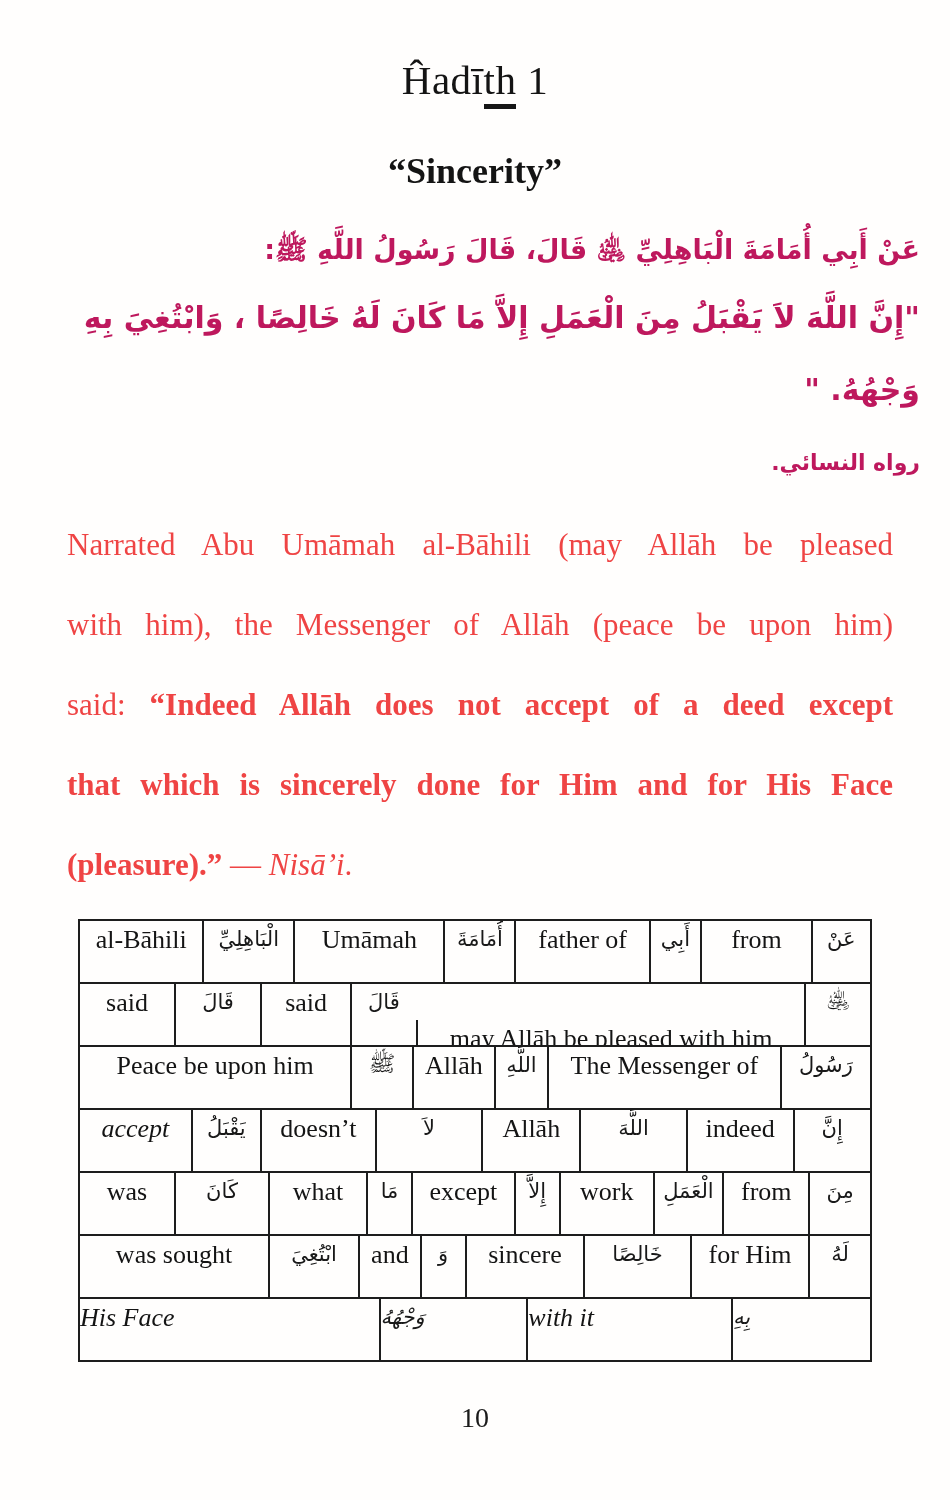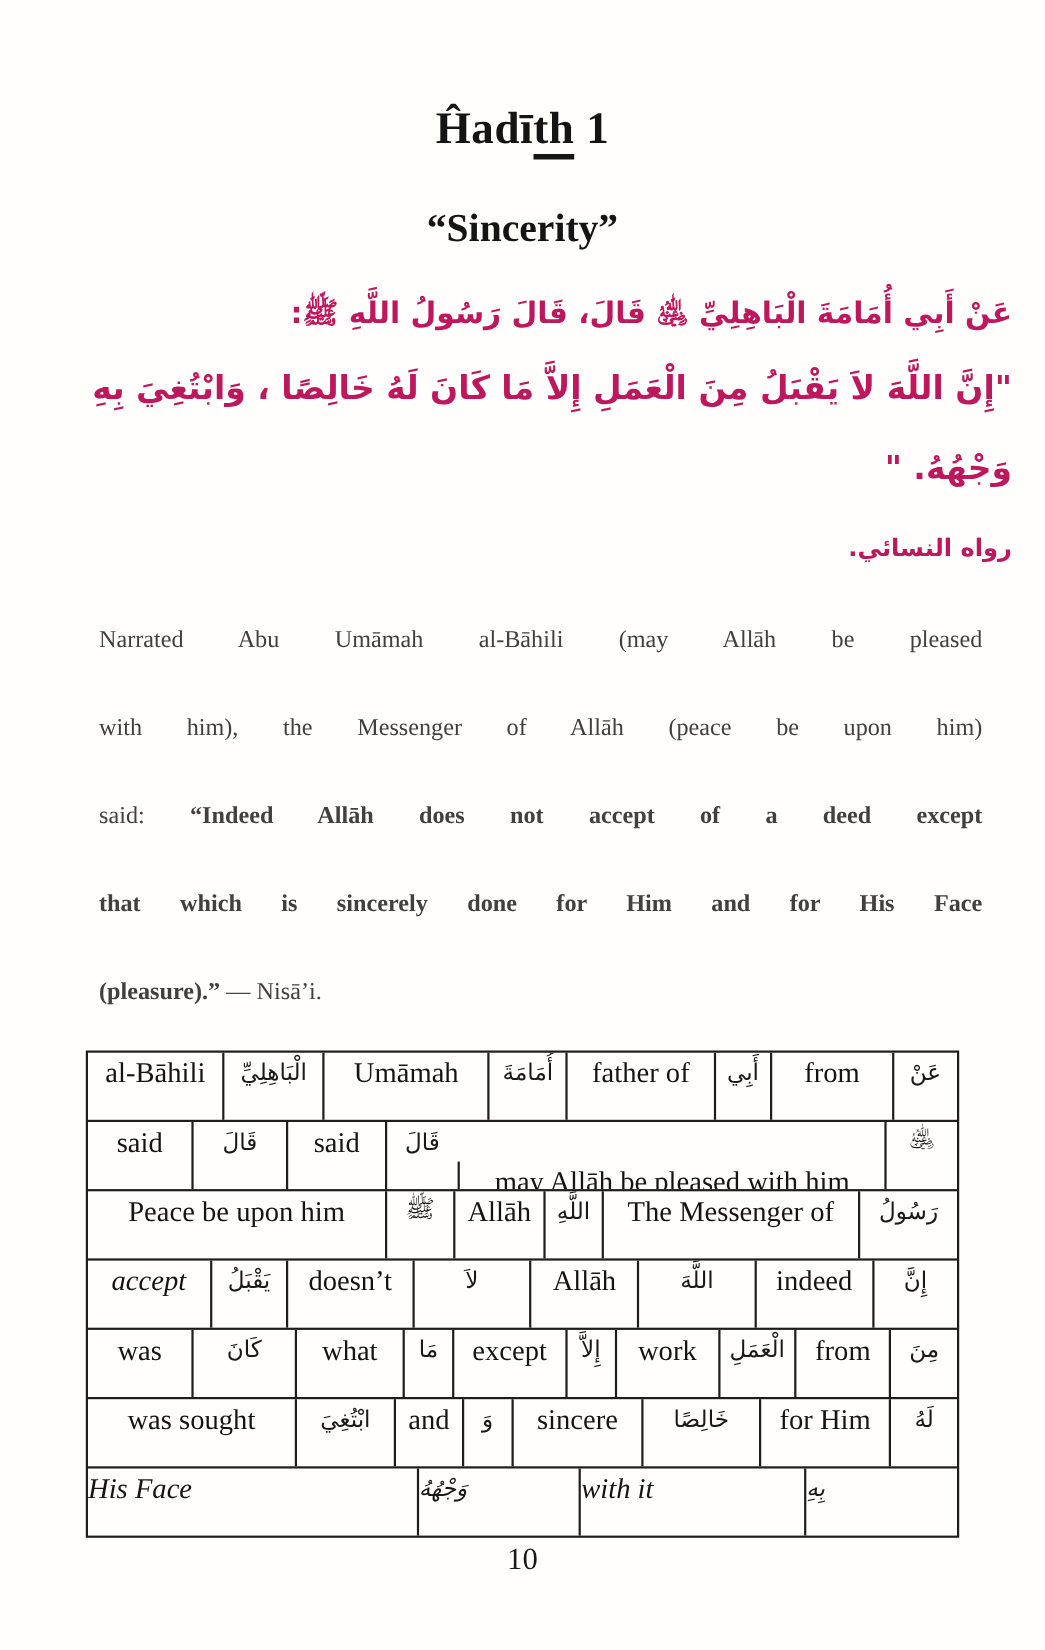--- a/index.html
+++ b/index.html
@@ -6,22 +6,22 @@
   body{
     width:950px;height:1500px;
     background:#ffffff;color:#141414;
     font-family:"Liberation Serif", serif;
     overflow:hidden;
   }
   .page{position:relative;width:950px;height:1500px;background:#fffefd;}
 
   
   .title{
-    margin:0;padding-top:92px;
-    text-align:center;font-size:41px;font-weight:bold;
+    margin:0;padding-top:56px;
+    text-align:center;font-size:41px;font-weight:normal;
     letter-spacing:0.5px;
   }
   .title .u{border-bottom:5px solid #161616;padding-bottom:1px;}
   .subtitle{
     margin:0;margin-top:46px;
     text-align:center;font-size:36px;font-weight:bold;
   }
 
   
   .arabic-block{
@@ -34,28 +34,28 @@
   .ar-line{
     text-align:right;white-space:nowrap;line-height:1.62;
   }
   .ar-isnad{font-size:27px;margin-bottom:22px;}
   .ar-quote{font-size:30px;}
   .ar-quote2{font-size:30px;margin-top:24px;}
   .ar-attrib{font-size:22px;margin-top:30px;font-weight:bold;}
 
   
   .translation{
-    margin:44px 57px 0 90px;
-    font-size:22px;line-height:40px;
-    color:#404040;
+    margin:44px 57px 0 67px;
+    font-size:31px;line-height:40px;
+    color:#ef4444;
   }
   .tl-line{text-align:justify;}
   .tl-line.justify-full::after{content:"";display:inline-block;width:100%;}
   .seg-bold{font-weight:bold;}
-  .seg-italic{}
+  .seg-italic{font-style:italic;}
 
   
   .vtable{
     margin-left:78px;margin-top:34px;
     width:790px;
     border:2px solid #1d1d1d;
     box-sizing:content-box;
   }
   .vrow{display:flex;height:61px;}
   .vrow + .vrow{border-top:2px solid #1d1d1d;}

